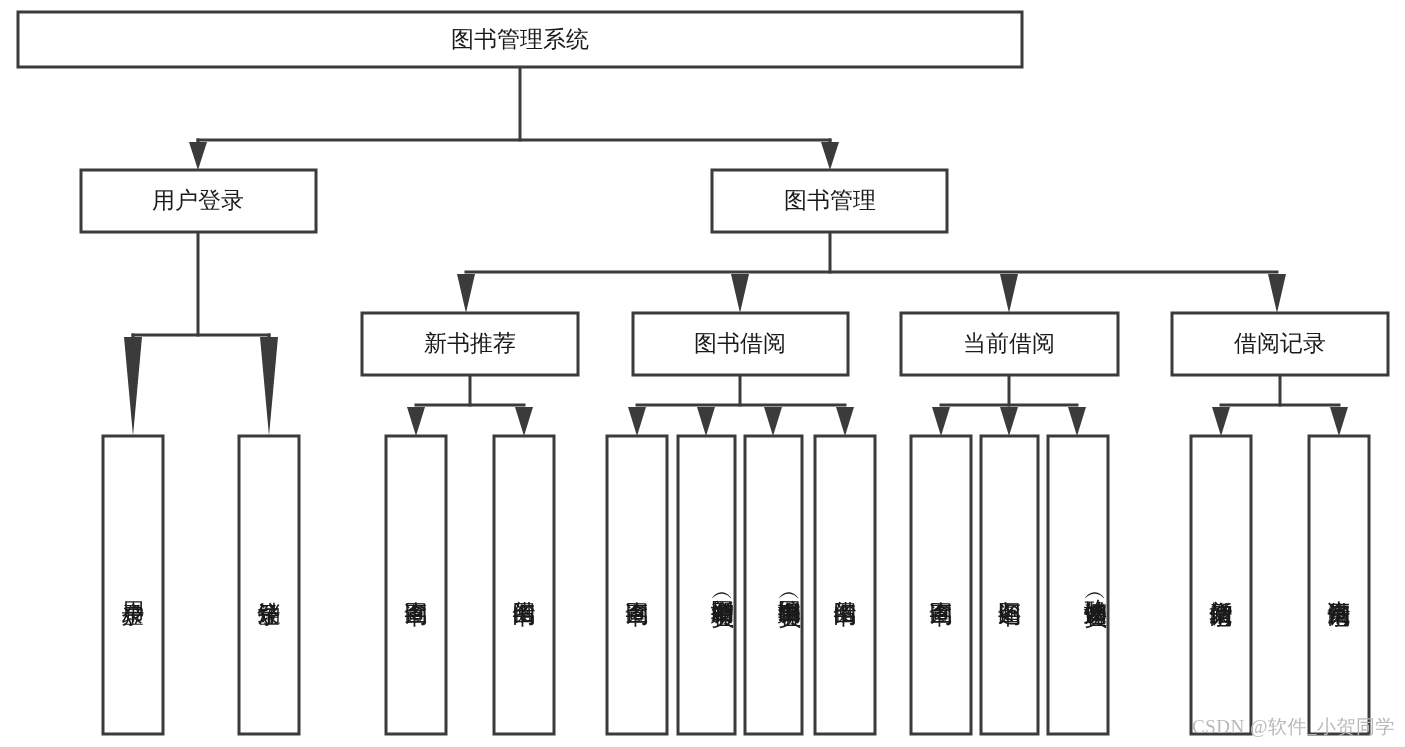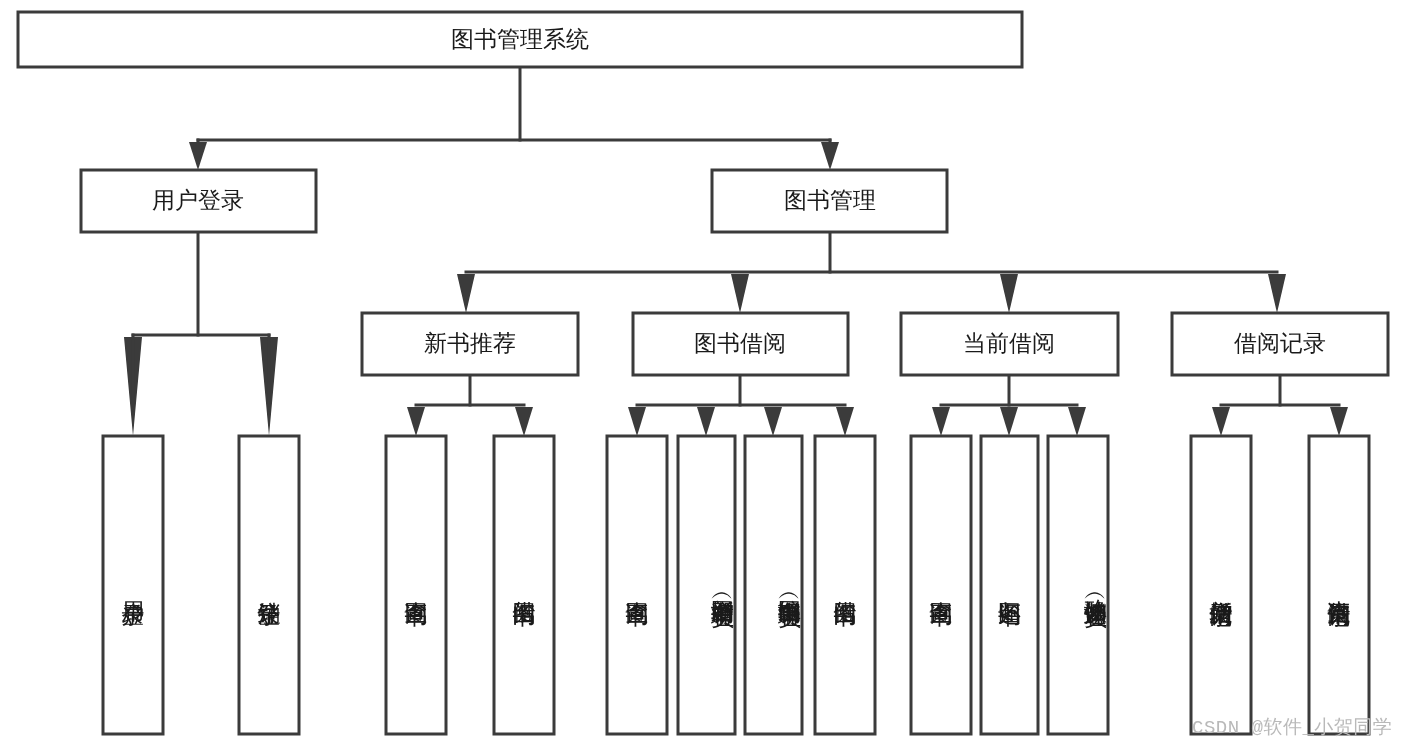--- a/index.html
+++ b/index.html
@@ -59,21 +59,21 @@
     letter-spacing: 1px;
     display: flex;
     align-items: center;
     justify-content: center;
     text-align: center;
     white-space: nowrap;
     pointer-events: none;
   }
   .watermark {
     position: absolute;
-    font-family: Liberation Mono, monospace;
+    font-family: Liberation Serif, serif;
     font-size: 19px;
     color: #b9b9b9;
     white-space: nowrap;
     letter-spacing: 0.5px;
   }
 </style>
 </head>
 <body>
 
 <div id="diagram-root">

